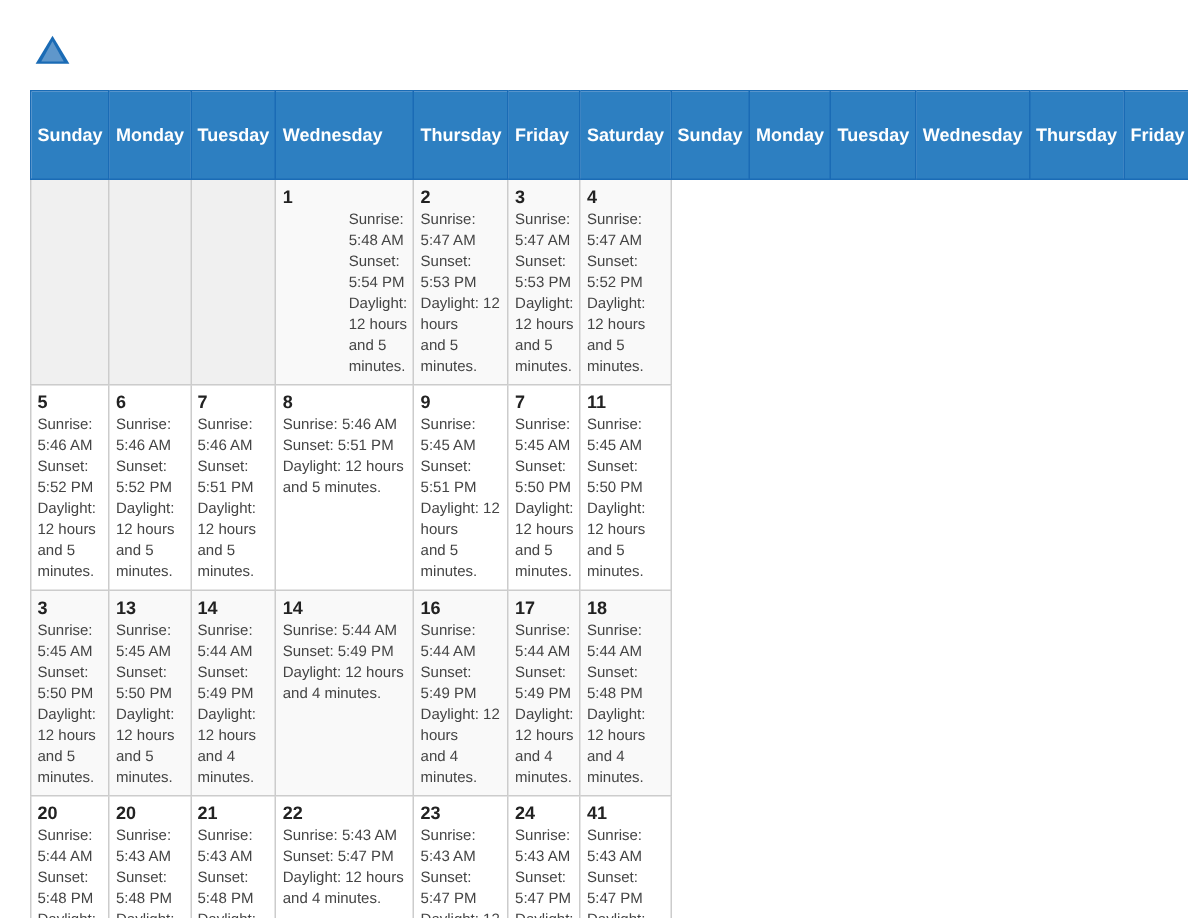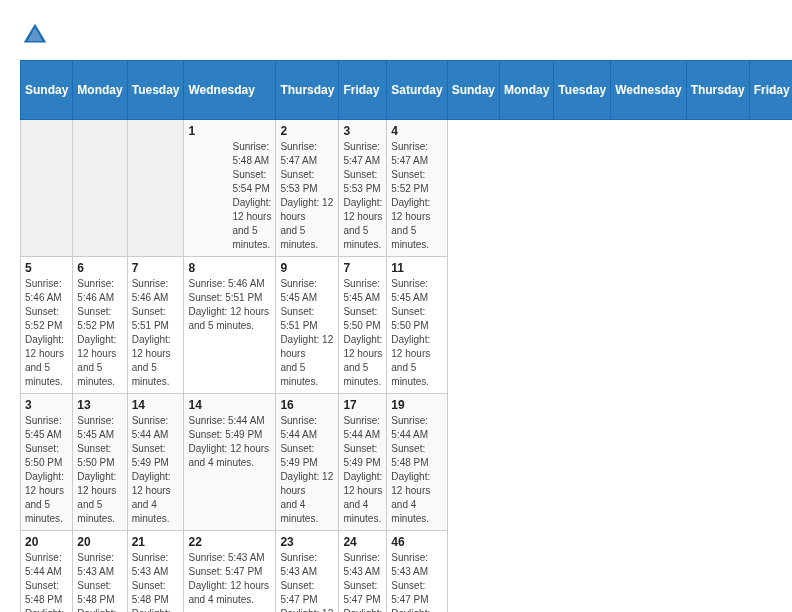--- a/index.html
+++ b/index.html
@@ -248,21 +248,21 @@
 and 4 minutes.</div>
         </td>
         <td>
           <div class="day-number">17</div>
           <div class="day-info" style="white-space: pre-line;">Sunrise: 5:44 AM
 Sunset: 5:49 PM
 Daylight: 12 hours
 and 4 minutes.</div>
         </td>
         <td>
-          <div class="day-number">19</div>
+          <div class="day-number">18</div>
           <div class="day-info" style="white-space: pre-line;">Sunrise: 5:44 AM
 Sunset: 5:48 PM
 Daylight: 12 hours
 and 4 minutes.</div>
         </td>
       </tr>
       <tr>
         <td>
           <div class="day-number">20</div>
           <div class="day-info" style="white-space: pre-line;">Sunrise: 5:44 AM
@@ -299,21 +299,21 @@
 and 4 minutes.</div>
         </td>
         <td>
           <div class="day-number">24</div>
           <div class="day-info" style="white-space: pre-line;">Sunrise: 5:43 AM
 Sunset: 5:47 PM
 Daylight: 12 hours
 and 4 minutes.</div>
         </td>
         <td>
-          <div class="day-number">46</div>
+          <div class="day-number">41</div>
           <div class="day-info" style="white-space: pre-line;">Sunrise: 5:43 AM
 Sunset: 5:47 PM
 Daylight: 12 hours
 and 4 minutes.</div>
         </td>
       </tr>
     </tbody>
 </table>
 
 </body></html>

